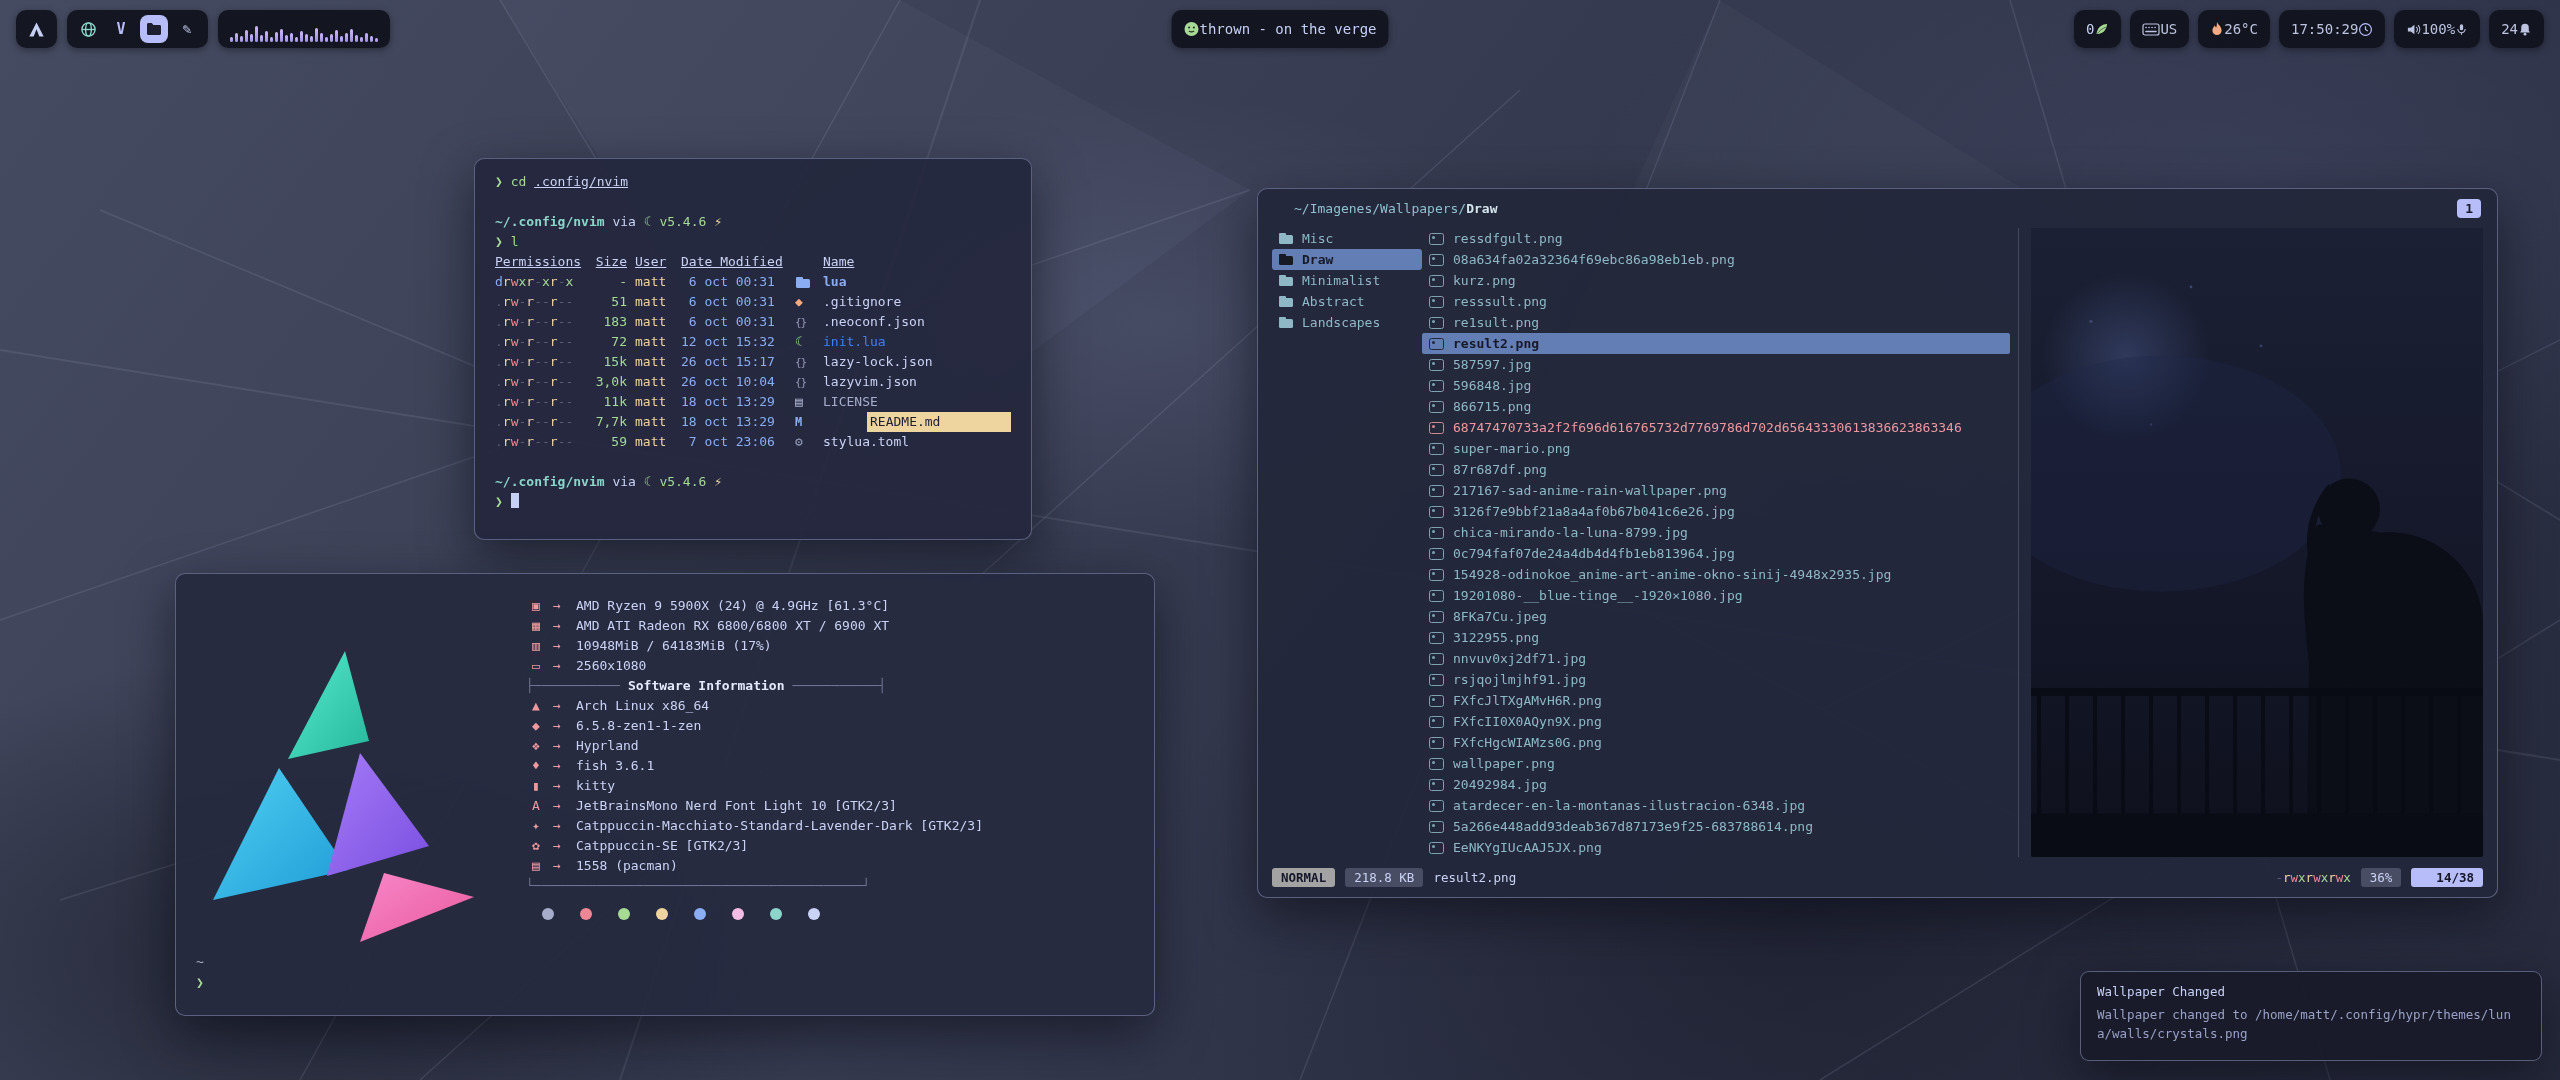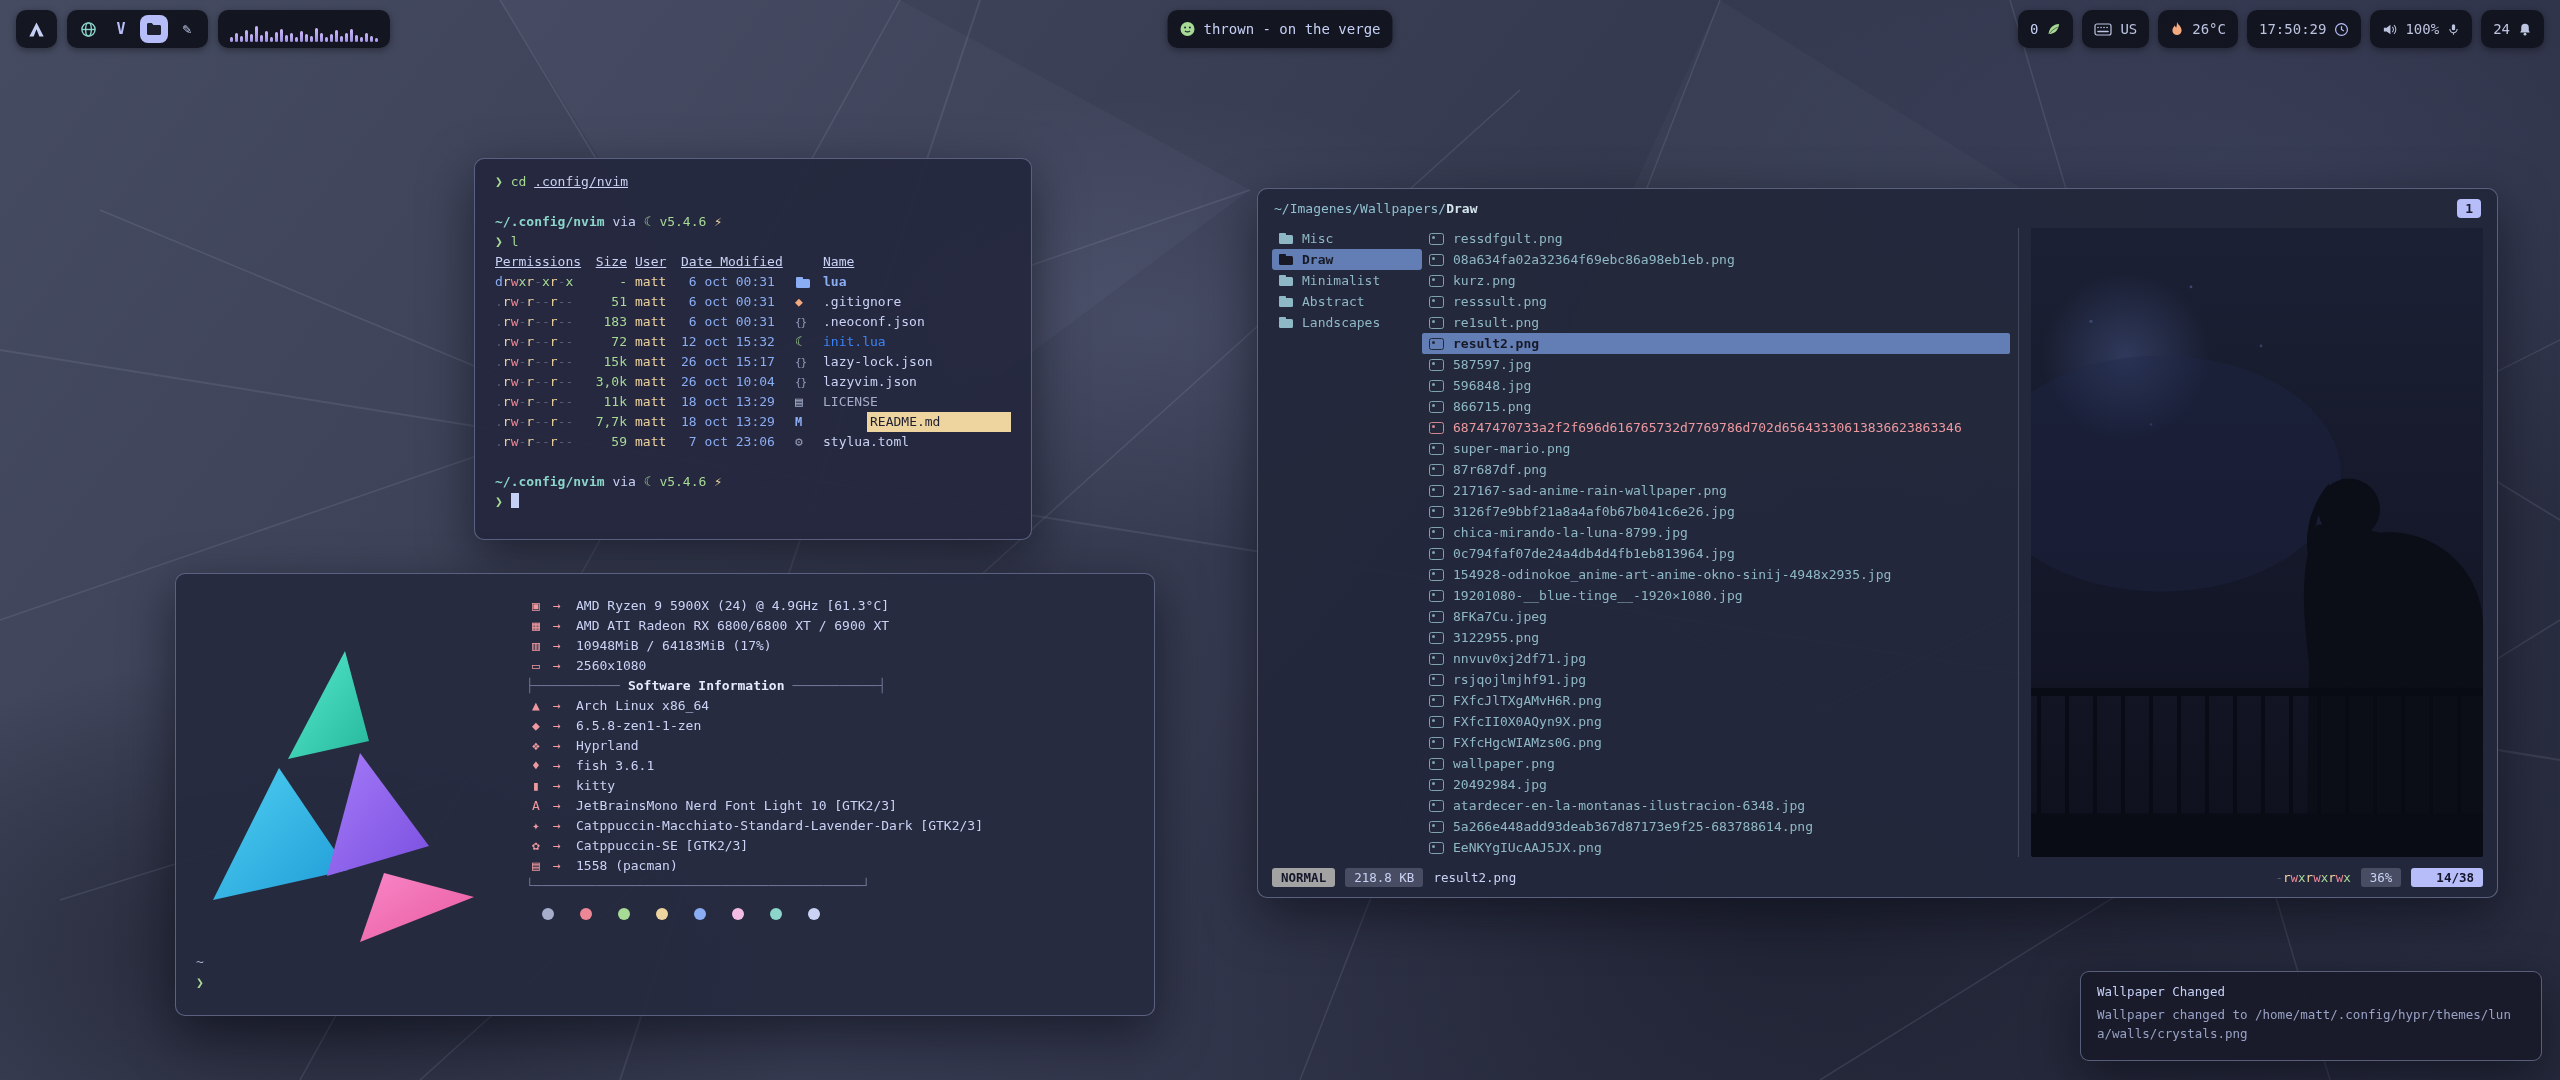--- a/index.html
+++ b/index.html
@@ -13,21 +13,21 @@
       radial-gradient(700px 380px at 45% 30%, rgba(132,142,178,.18), transparent 60%),
       radial-gradient(1000px 700px at 70% 85%, rgba(20,22,34,.5), transparent 65%),
       linear-gradient(128deg,#454b61 0%,#3a3f55 35%,#2e3247 70%,#262a3c 100%);
   }
   .cracks{position:absolute;inset:0;}
   
   .topbar{position:absolute;left:0;top:8px;right:0;height:42px;padding:0 16px;display:flex;align-items:center;font-size:14px;}
   .tb-left{display:flex;gap:10px;align-items:center;}
   .tb-center{position:absolute;left:50%;top:50%;transform:translate(-50%,-50%);}
   .tb-right{margin-left:auto;display:flex;gap:9px;align-items:center;}
-  .pill{background:rgba(16,18,28,.93);border-radius:10px;height:38px;display:flex;align-items:center;padding:0 12px;gap:8px;color:#bcc3e0;box-shadow:0 2px 7px rgba(0,0,0,.38);}
+  .pill{background:rgba(16,18,28,.93);border-radius:10px;height:38px;display:flex;align-items:center;padding:0 12px;color:#bcc3e0;box-shadow:0 2px 7px rgba(0,0,0,.38);}
   .pill svg{display:block;}
   .ws{width:28px;height:28px;display:flex;align-items:center;justify-content:center;border-radius:8px;font-weight:bold;}
   .ws.active{background:#b7bdf8;color:#1e2030;}
   .ws-v{color:#b7bdf8;font-size:15px;}
   .ws-brush{color:#b8c0e0;font-size:15px;}
   .visualizer{width:172px;justify-content:center;}
   .vbars{display:flex;align-items:flex-end;gap:2px;height:26px;}
   .vbars i{width:3px;background:linear-gradient(#cdb7fa,#9c8fe0);border-radius:1.5px;display:block;}
   .music-label{color:#c6d0f5;}
   .mod-num{color:#c6d0f5;}
@@ -71,21 +71,21 @@
   .f-title-text{font-weight:bold;padding:0 8px;color:#e5eafc;}
   .f-line{display:grid;grid-template-columns:20px 16px 1fr;column-gap:7px;height:20px;white-space:pre;}
   .f-ic{color:#ee99a0;text-align:center;}
   .f-arrow{color:#ee99a0;}
   .palette{display:flex;gap:26px;margin:12px 0 0 16px;}
   .palette i{width:12px;height:12px;border-radius:50%;display:block;}
   .fetch-prompt{position:absolute;left:20px;bottom:22px;line-height:21px;}
   
   .fm{left:1257px;top:188px;width:1241px;height:710px;background:rgba(35,39,59,.97);display:flex;flex-direction:column;font-size:13px;}
   .fm-header{display:flex;align-items:center;padding:10px 16px 4px;}
-  .fm-path .p1{color:#8fc0d0;}
+  .fm-path .p1{color:#8fc0d0;margin-left:20px;}
   .fm-path .p2{color:#d4e6ec;font-weight:bold;}
   .fm-tab{margin-left:auto;background:#b7bdf8;color:#181a2a;padding:0 8px;border-radius:4px;font-weight:bold;line-height:19px;}
   .fm-body{flex:1;display:flex;padding:4px 14px 2px;min-height:0;}
   .fm-side{width:150px;flex:none;padding-top:2px;}
   .fm-side-item{display:flex;align-items:center;gap:8px;height:21px;color:#8fb8c6;padding:0 7px;border-radius:3px;cursor:default;}
   .fm-side-item.selected{background:#637eb5;color:#171926;font-weight:bold;}
   .sfold{position:relative;width:15px;height:13px;flex:none;display:inline-block;}
   .sfold::before{content:"";position:absolute;left:0;top:1px;width:7px;height:3px;background:currentColor;border-radius:1px 1px 0 0;}
   .sfold::after{content:"";position:absolute;left:0;top:3px;width:14px;height:9px;background:currentColor;border-radius:1.5px;}
   .fm-list{flex:1;min-width:0;padding-top:2px;overflow:hidden;}

